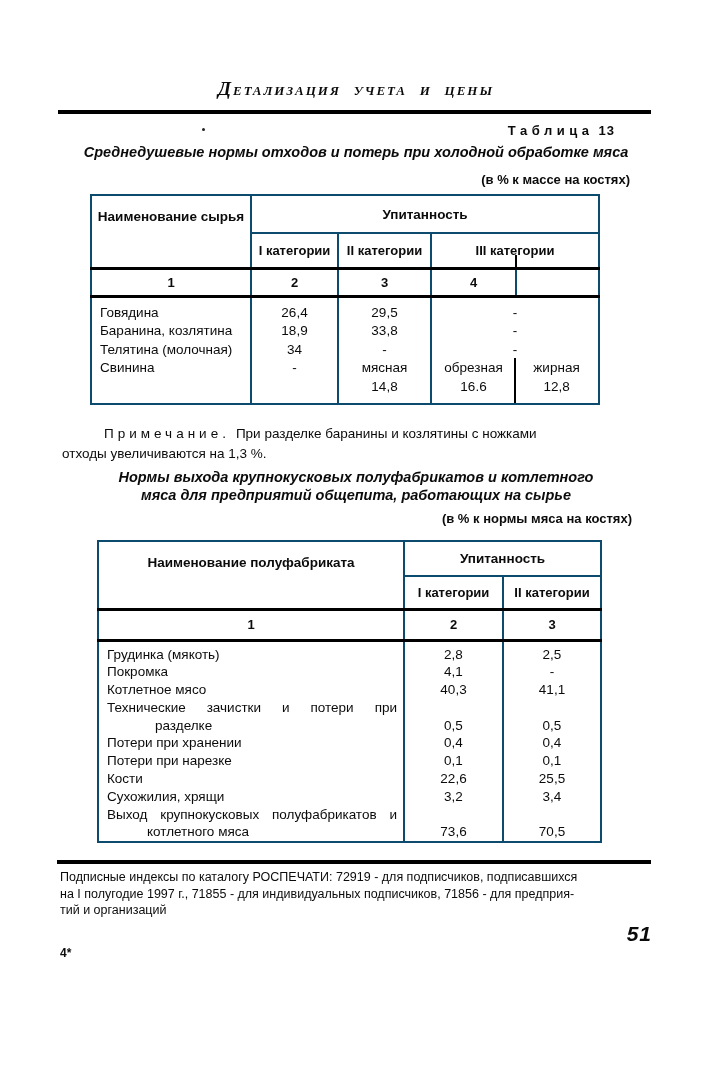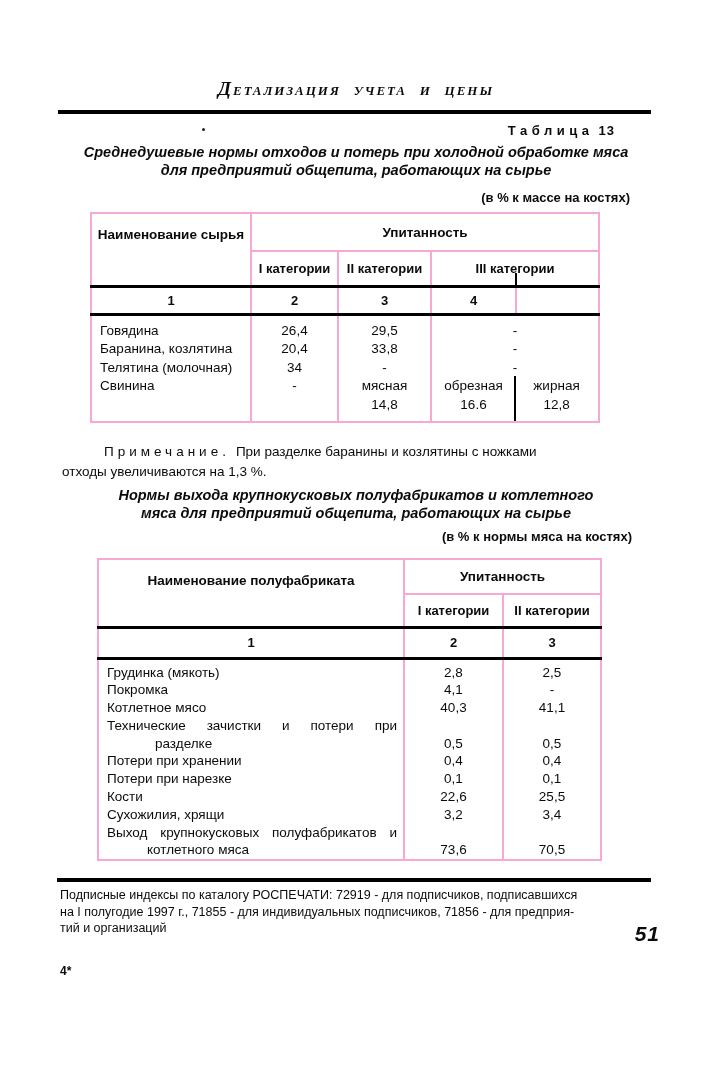--- a/index.html
+++ b/index.html
@@ -34,21 +34,21 @@
   .tbl-label { margin: 9px 97px 0 0; text-align: right; font-size: 13px; font-weight: bold; }
   .tbl-label .spaced { letter-spacing: 4.5px; }
   .tbl-label .num { margin-left: 5px; letter-spacing: 1px; }
   .tbl-title { margin-top: 5px; text-align: center; font-weight: bold; font-style: italic; font-size: 14.5px; line-height: 18px; padding: 0 46px; }
   .unit-note { text-align: right; font-weight: bold; font-size: 13px; }
   .unit-13 { margin: 11px 82px 0 0; }
   .unit-14 { margin: 7px 80px 0 0; }
 
   
   table { border-collapse: collapse; table-layout: fixed; }
-  td { border: 2px solid #f9a8d4; padding: 0; text-align: center; vertical-align: middle; font-size: 13px; }
+  td { border: 2px solid #0c4a6e; padding: 0; text-align: center; vertical-align: middle; font-size: 13px; }
   .t13 { margin: 7px 0 0 90px; width: 508px; }
   .t14 { margin: 14px 0 0 97px; width: 503px; border-radius: 32px; }
   .group-h { height: 38px; font-weight: bold; font-size: 13.5px; }
   .t14 .group-h { height: 35px; }
   .name-h { vertical-align: top; padding-top: 13px; font-weight: bold; font-size: 13.5px; }
   .cats td, td.cat-h { height: 35px; font-weight: bold; }
   .t14 .cats td { height: 33px; }
   .cat3h { position: relative; }
   .tick { position: absolute; left: 50%; bottom: 0; width: 2px; height: 12px; background: #000; }
   .numrow td { height: 28px; border-top: 3px solid #000; border-bottom: 3px solid #000; font-weight: bold; }
@@ -66,38 +66,37 @@
   .half-row { display: flex; }
   .half-row span { flex: 1 1 50%; text-align: center; }
 
   
   .note { margin: 19px 58px 0 62px; font-size: 13.5px; line-height: 19.5px; }
   .note-indent { padding-left: 42px; }
   .note-label { letter-spacing: 4px; margin-right: 6px; }
 
   
   .footer-text { margin: 5px 0 0 60px; width: 545px; font-size: 12.5px; line-height: 16.5px; }
-  .page-number { position: absolute; right: 52px; top: 922px; font-size: 21px; font-weight: bold; font-style: italic; letter-spacing: 1px; }
+  .page-number { position: absolute; right: 60px; top: 922px; font-size: 21px; font-weight: bold; font-style: italic; letter-spacing: 1px; }
   .footnote-mark { margin: 27px 0 0 60px; font-size: 12px; font-weight: bold; }
 </style>
 </head>
 <body>
 
 <div class="page">
 
   <div class="running-head">Детализация учета и цены</div>
   <div class="head-rule"></div>
   <div class="artifact-dot"></div>
 
   <div class="tbl-label">
     <span class="spaced">Таблица</span><span class="num">13</span>
   </div>
   <div class="tbl-title">
     <div>Среднедушевые нормы отходов и потерь при холодной обработке мяса</div>
-    <div>для предприятий общепита, работающих на сырье</div>
   </div>
   <div class="unit-note unit-13">(в % к массе на костях)</div>
 
   <table class="t13">
     <colgroup>
         <col style="width:160px">
         <col style="width:87px">
         <col style="width:93px">
         <col style="width:85px">
         <col style="width:83px">
@@ -124,21 +123,21 @@
       </tr>
       <tr class="bodyrow">
         <td class="names">
           <div class="bl">Говядина</div>
           <div class="bl">Баранина, козлятина</div>
           <div class="bl">Телятина (молочная)</div>
           <div class="bl">Свинина</div>
         </td>
         <td>
           <div class="bl">26,4</div>
-          <div class="bl">20,4</div>
+          <div class="bl">18,9</div>
           <div class="bl">34</div>
           <div class="bl">-</div>
         </td>
         <td>
           <div class="bl">29,5</div>
           <div class="bl">33,8</div>
           <div class="bl">-</div>
           <div class="bl">мясная</div>
           <div class="bl">14,8</div>
         </td>

